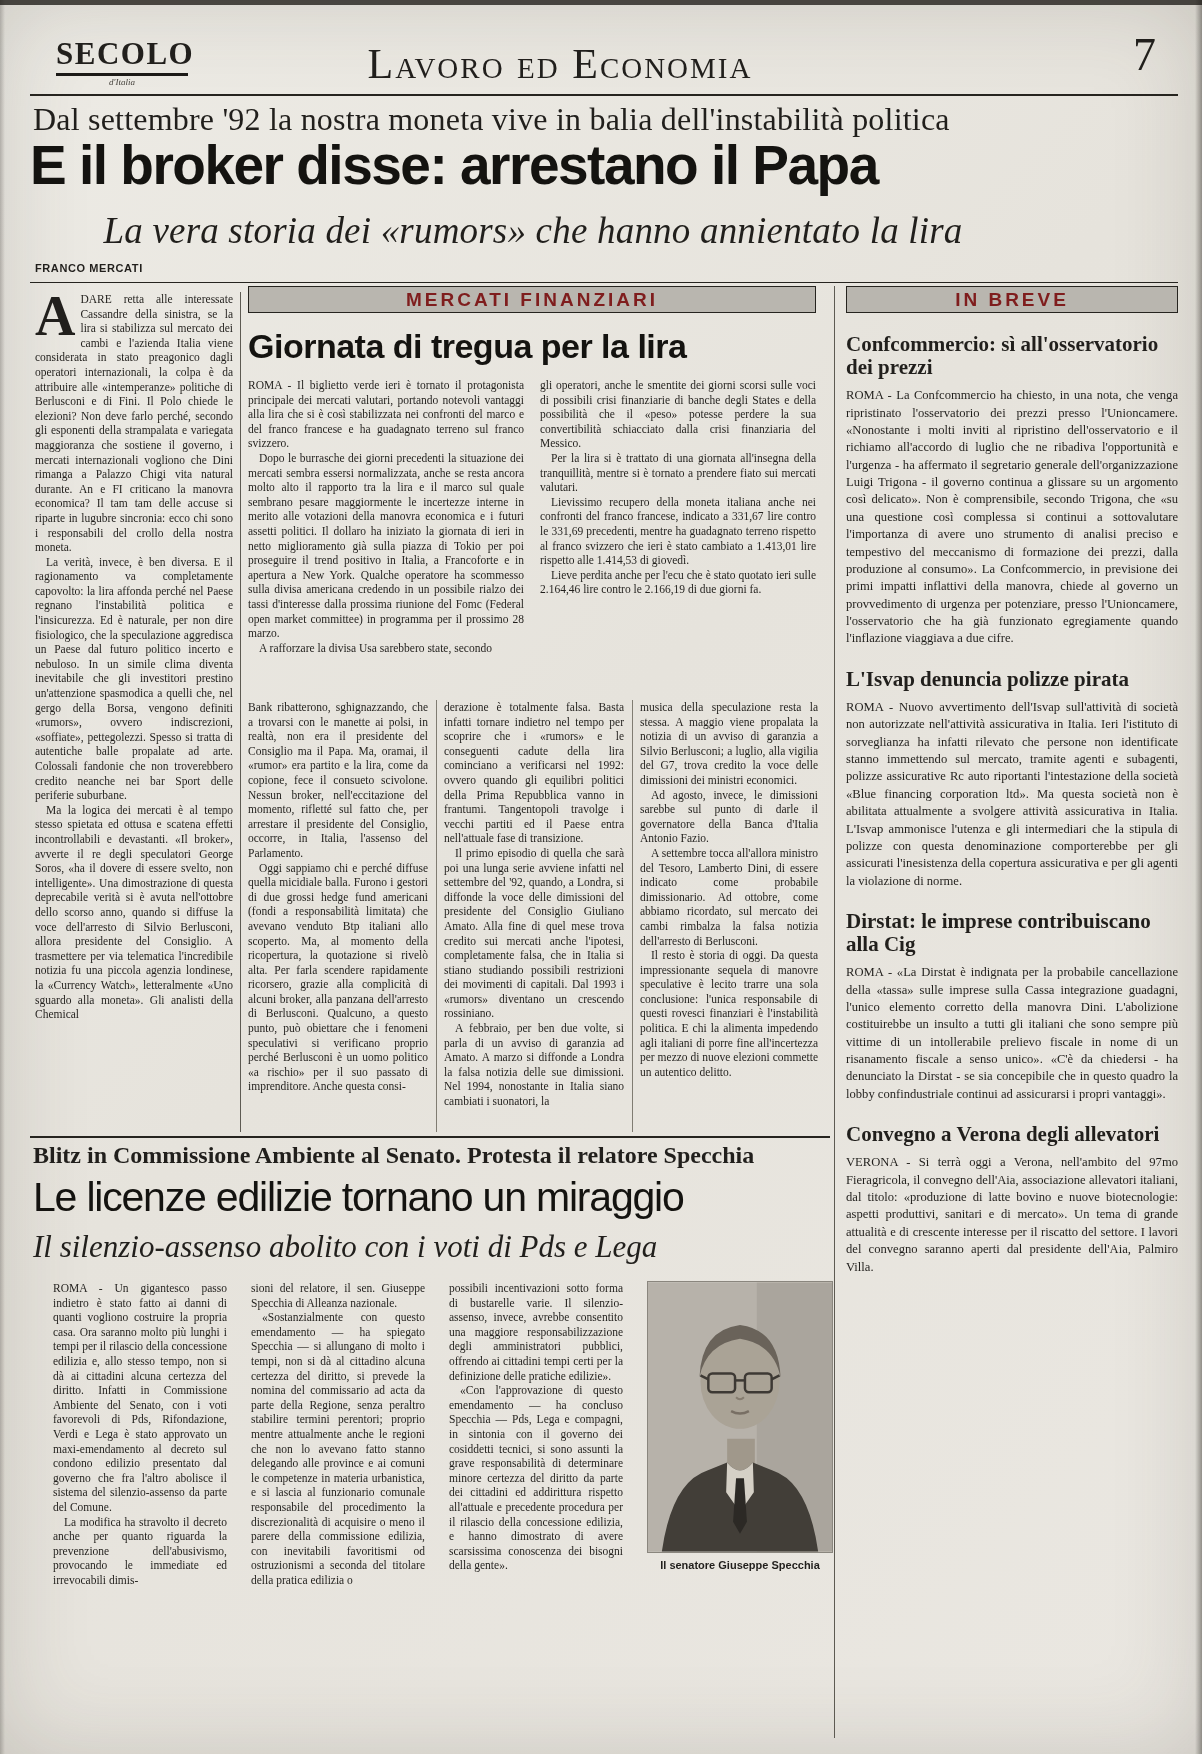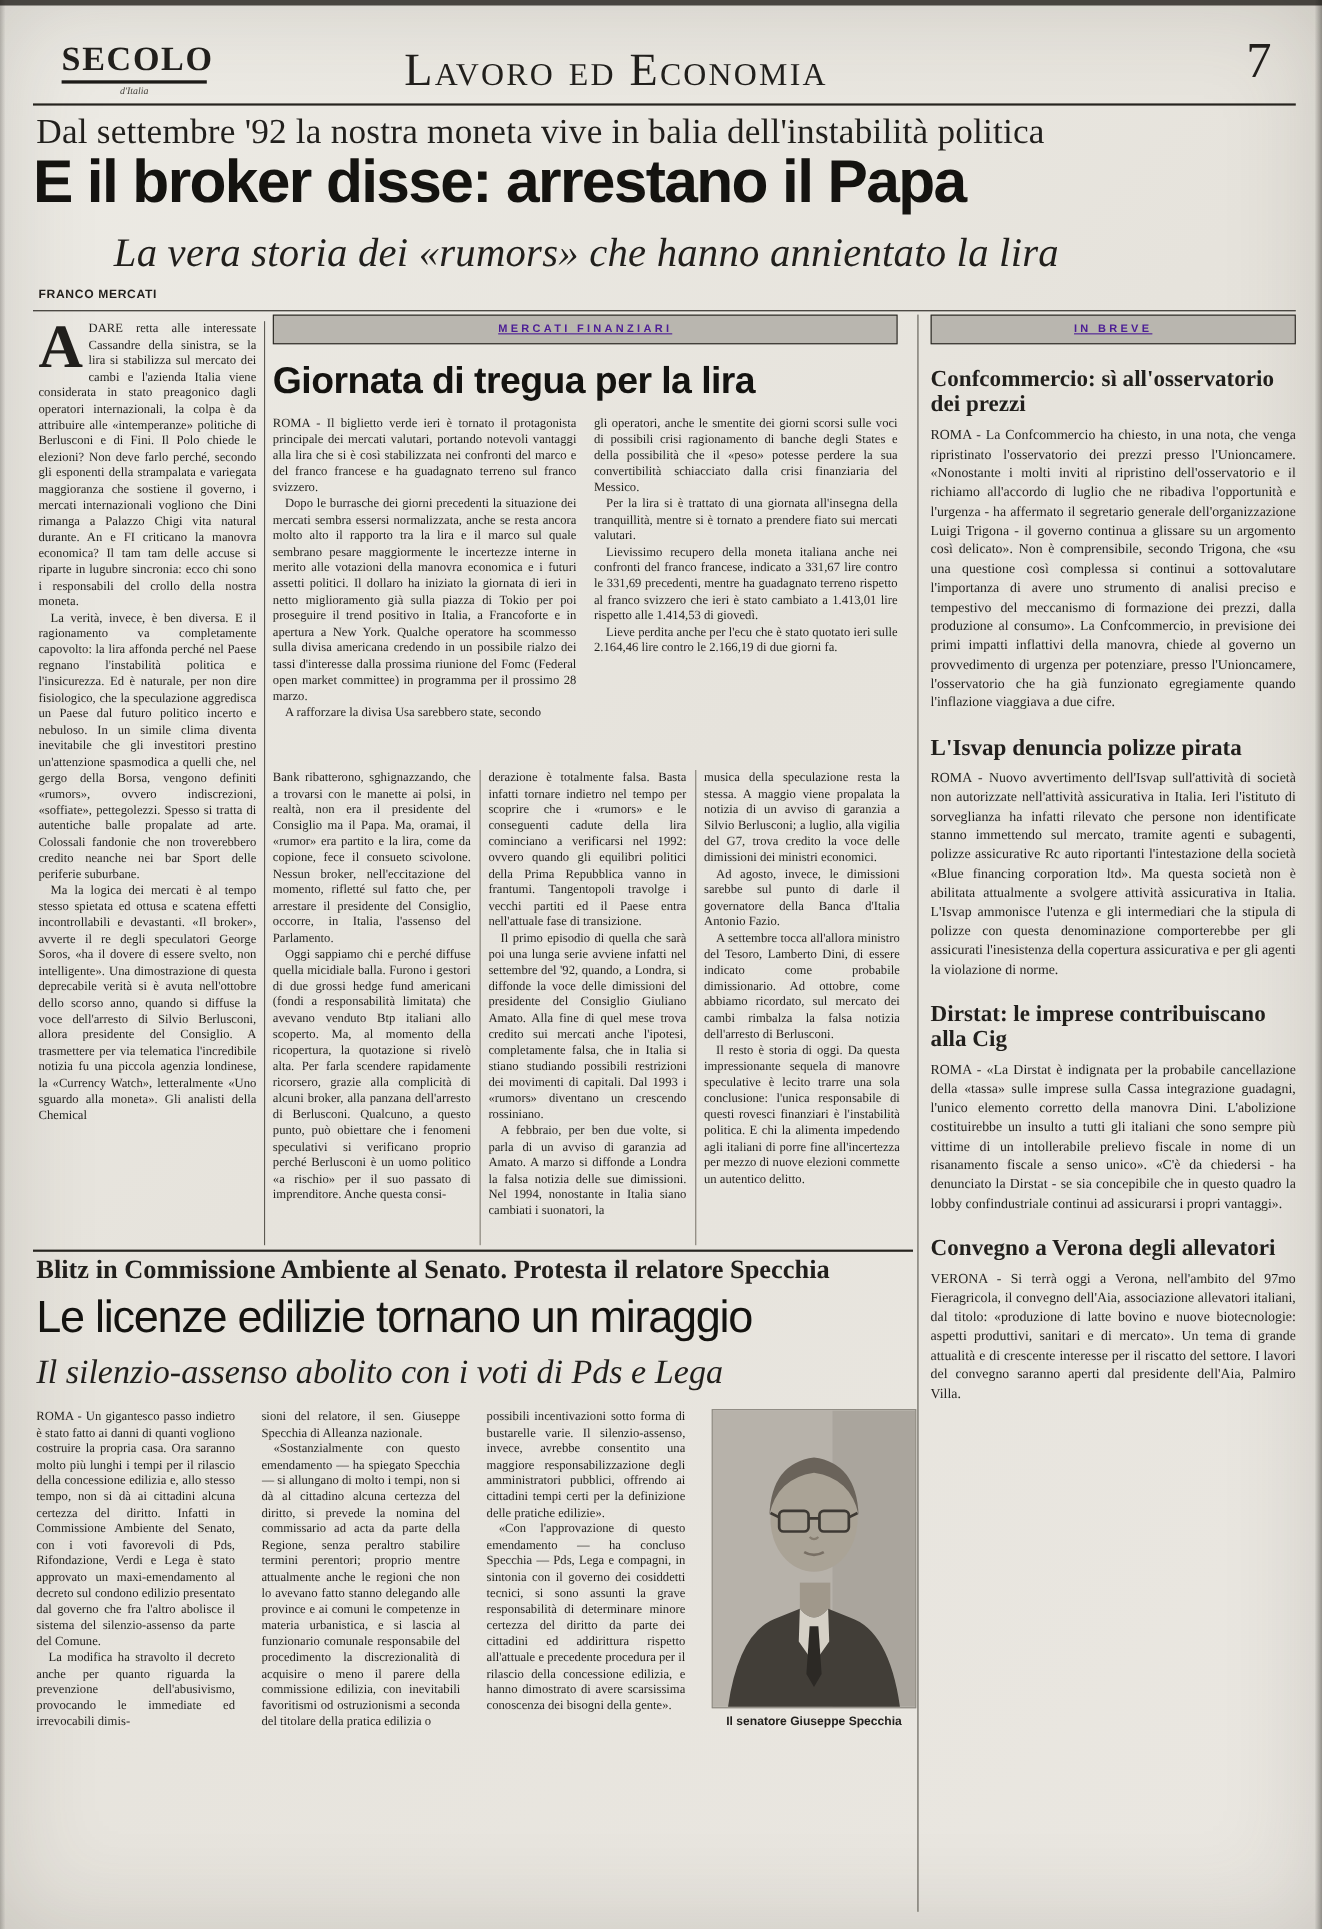--- a/index.html
+++ b/index.html
@@ -48,42 +48,42 @@
 
   .lead-col1 { position:absolute; left:35px; top:292px; width:198px; height:840px; }
   .cont-col { position:absolute; top:700px; height:432px; }
   .cont-1 { left:248px; width:180px; }
   .cont-2 { left:444px; width:180px; }
   .cont-3 { left:640px; width:178px; }
 
   
   .bar { height:27px; border:1.5px solid #26241f; background:#b9b6af;
     display:flex; align-items:center; justify-content:center;
-    font-family:"Liberation Sans", sans-serif; font-weight:700; font-size:10px; letter-spacing:3px; color:#4c1d95;text-decoration:underline; }
+    font-family:"Liberation Sans", sans-serif; font-weight:700; font-size:19px; letter-spacing:3px; color:#7f1d1d; }
 
   
   .mercati { position:absolute; left:248px; top:286px; width:568px; }
   .mercati h2 { margin-top:14px; font-family:"Liberation Sans", sans-serif; font-weight:700;
     font-size:34px; letter-spacing:-.5px; color:#141310; }
   .mcols { display:flex; gap:16px; margin-top:12px; }
   .mcols .mcol { width:276px; height:294px; }
 
   
   .inbreve { position:absolute; left:846px; top:286px; width:332px; }
   .brief { margin-top:20px; }
   .brief h3 { font-size:21px; line-height:1.1; font-weight:700; margin-bottom:8px; }
   .brief .bodytext { font-size:12.6px; line-height:1.38; }
 
   
   .licenze { position:absolute; left:33px; top:1142px; width:800px; }
   .licenze .lkicker { font-size:24px; font-weight:600; }
   .licenze h2 { margin-top:5px; font-family:"Liberation Sans", sans-serif; font-weight:400;
     font-size:41px; letter-spacing:-1.2px; color:#141310; }
   .licenze .ldeck { margin-top:8px; font-style:italic; font-size:31px; font-weight:500; }
-  .lcols { display:flex; gap:24px; margin-top:16px; }
+  .lcols { display:flex; gap:24px; margin-top:16px;margin-left:20px; }
   .lcols .lcol { width:190px; height:452px; }
 
   figure.photo { width:186px; }
   figure.photo svg { display:block; border:1px solid #8a867e; background:#c8c4bc; }
   figure.photo figcaption { font-family:"Liberation Sans", sans-serif; font-weight:700;
     font-size:11px; margin-top:6px; text-align:center; }
 </style>
 </head>
 <body>
 
@@ -124,21 +124,21 @@
   <section class="mercati">
     <div class="bar">MERCATI FINANZIARI</div>
     <h2>Giornata di tregua per la lira</h2>
     <div class="mcols">
       <div class="mcol bodytext paras">
           <p>ROMA - Il biglietto verde ieri è tornato il protagonista principale dei mercati valutari, portando notevoli vantaggi alla lira che si è così stabilizzata nei confronti del marco e del franco francese e ha guadagnato terreno sul franco svizzero.</p>
           <p>Dopo le burrasche dei giorni precedenti la situazione dei mercati sembra essersi normalizzata, anche se resta ancora molto alto il rapporto tra la lira e il marco sul quale sembrano pesare maggiormente le incertezze interne in merito alle votazioni della manovra economica e i futuri assetti politici. Il dollaro ha iniziato la giornata di ieri in netto miglioramento già sulla piazza di Tokio per poi proseguire il trend positivo in Italia, a Francoforte e in apertura a New York. Qualche operatore ha scommesso sulla divisa americana credendo in un possibile rialzo dei tassi d'interesse dalla prossima riunione del Fomc (Federal open market committee) in programma per il prossimo 28 marzo.</p>
           <p>A rafforzare la divisa Usa sarebbero state, secondo</p>
         </div>
       <div class="mcol bodytext paras">
-          <p>gli operatori, anche le smentite dei giorni scorsi sulle voci di possibili crisi ragionamento di banche degli States e della possibilità che il «peso» potesse perdere la sua convertibilità schiacciato dalla crisi finanziaria del Messico.</p>
+          <p>gli operatori, anche le smentite dei giorni scorsi sulle voci di possibili crisi finanziarie di banche degli States e della possibilità che il «peso» potesse perdere la sua convertibilità schiacciato dalla crisi finanziaria del Messico.</p>
           <p>Per la lira si è trattato di una giornata all'insegna della tranquillità, mentre si è tornato a prendere fiato sui mercati valutari.</p>
           <p>Lievissimo recupero della moneta italiana anche nei confronti del franco francese, indicato a 331,67 lire contro le 331,69 precedenti, mentre ha guadagnato terreno rispetto al franco svizzero che ieri è stato cambiato a 1.413,01 lire rispetto alle 1.414,53 di giovedì.</p>
           <p>Lieve perdita anche per l'ecu che è stato quotato ieri sulle 2.164,46 lire contro le 2.166,19 di due giorni fa.</p>
         </div>
     </div>
   </section>
 
   <div class="cont-col cont-1 bodytext paras">
       <p>Bank ribatterono, sghignazzando, che a trovarsi con le manette ai polsi, in realtà, non era il presidente del Consiglio ma il Papa. Ma, oramai, il «rumor» era partito e la lira, come da copione, fece il consueto scivolone. Nessun broker, nell'eccitazione del momento, rifletté sul fatto che, per arrestare il presidente del Consiglio, occorre, in Italia, l'assenso del Parlamento.</p>
       <p>Oggi sappiamo chi e perché diffuse quella micidiale balla. Furono i gestori di due grossi hedge fund americani (fondi a responsabilità limitata) che avevano venduto Btp italiani allo scoperto. Ma, al momento della ricopertura, la quotazione si rivelò alta. Per farla scendere rapidamente ricorsero, grazie alla complicità di alcuni broker, alla panzana dell'arresto di Berlusconi. Qualcuno, a questo punto, può obiettare che i fenomeni speculativi si verificano proprio perché Berlusconi è un uomo politico «a rischio» per il suo passato di imprenditore. Anche questa consi-</p>

